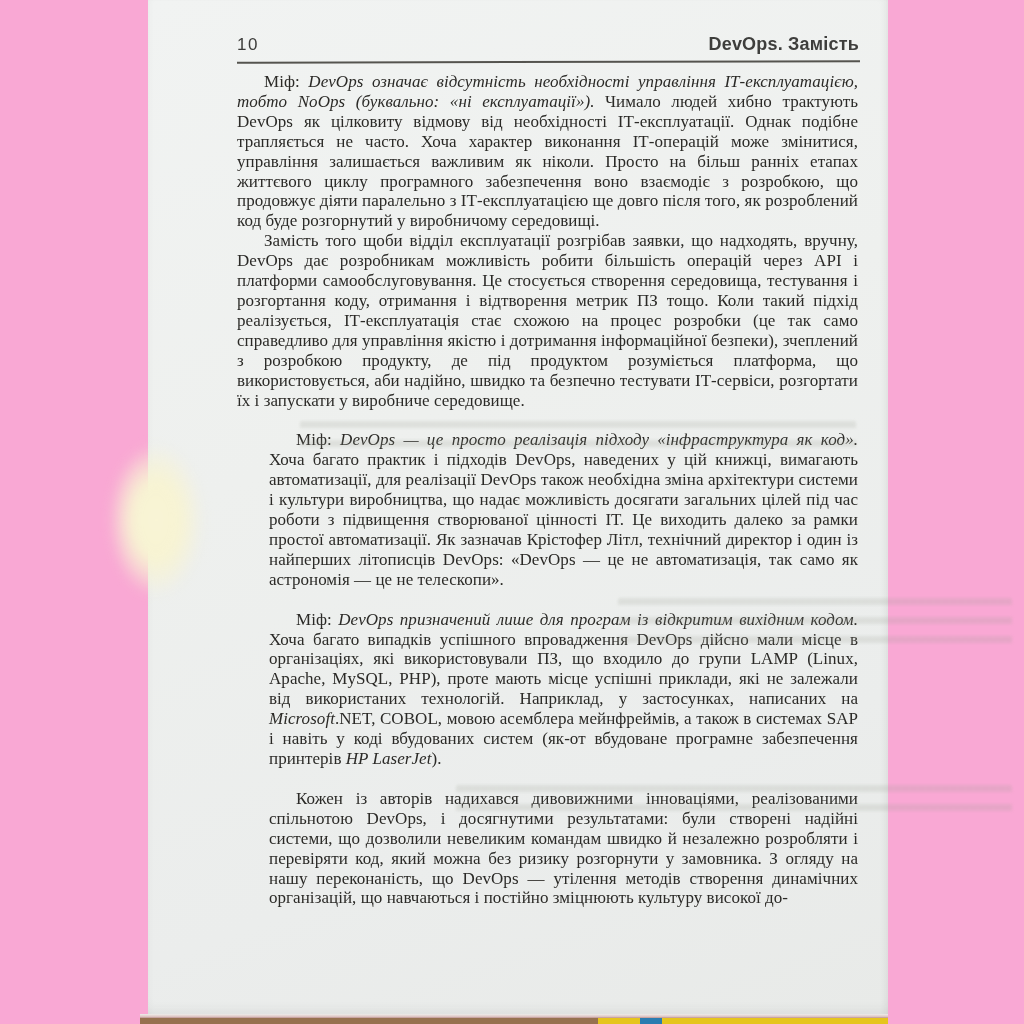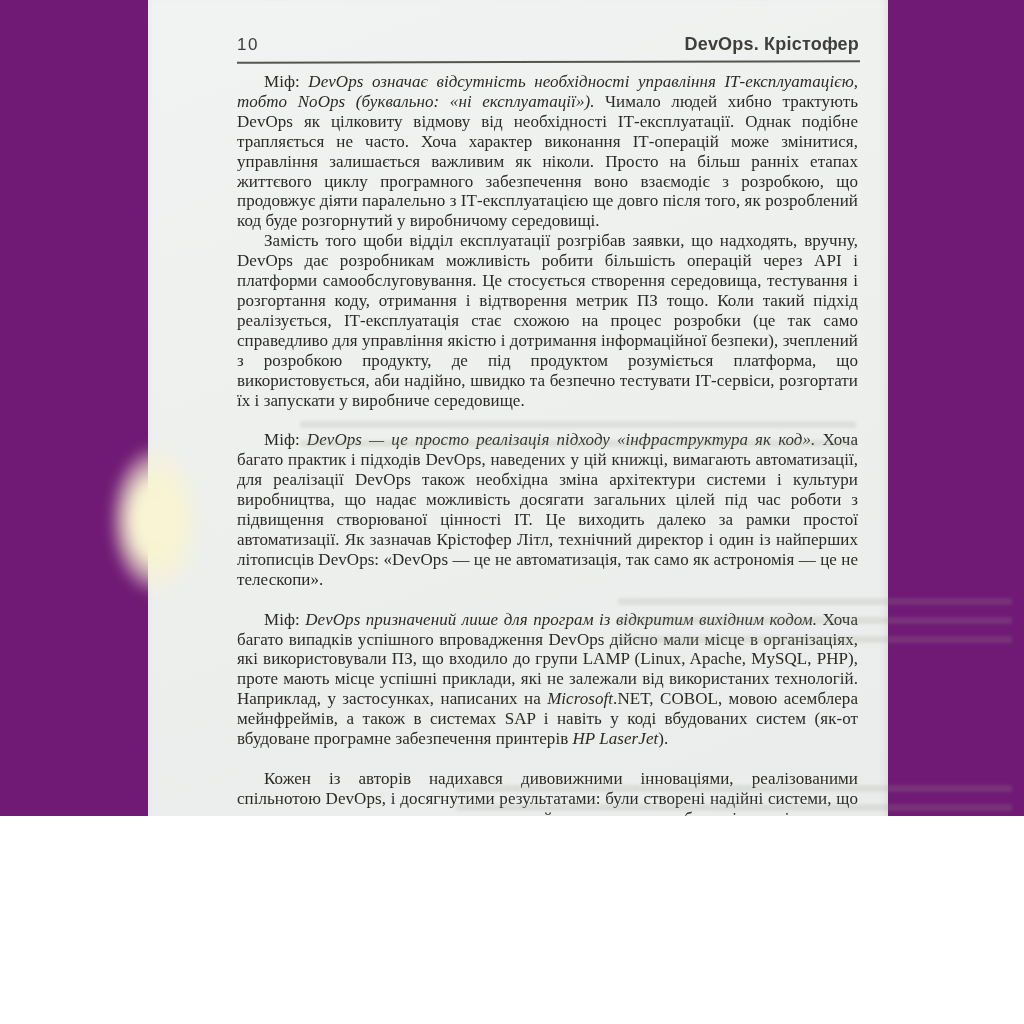--- a/index.html
+++ b/index.html
@@ -2,21 +2,21 @@
 <html lang="uk"><head>
 <meta charset="utf-8">
 <style>
   html,body{margin:0;padding:0;}
   body{
     width:1024px;height:1024px;overflow:hidden;
     background:#ffffff;
     font-family:"Liberation Serif", serif;
   }
   .photo{
-    position:relative;width:1024px;height:816px;background:#701a75;overflow:hidden;
+    position:relative;width:1024px;height:1024px;background:#f9a8d4;overflow:hidden;
   }
   
   .page{
     position:absolute;left:148px;top:0;width:740px;height:1016px;
     background:linear-gradient(160deg,#f1f3f2 0%,#eef0ee 40%,#ebedec 75%,#e8eae8 100%);
     box-shadow:inset -7px 0 10px -7px rgba(60,60,60,.12),
                inset 0 -12px 16px -12px rgba(60,60,60,.14),
                inset 4px 0 8px -6px rgba(60,60,60,.08);
   }
   
@@ -31,21 +31,21 @@
     position:absolute;left:89px;top:61px;width:623px;height:1.5px;
     background:#55544f;transform:rotate(-0.15deg);
   }
   
   .bodytext{
     position:absolute;left:89px;top:72px;width:621px;
     font-size:17px;line-height:19.9px;color:#2b2a27;
     text-align:justify;letter-spacing:.05px;
   }
   .para{margin:0;text-indent:27px;}
-  .para.spaced{margin-top:20px;}
+  .para.spaced{margin-top:20px;margin-left:32px;}
   .bold{font-weight:normal;}
   .italic{font-style:italic;font-family:Liberation Serif, serif;}
   
   .ghost{
     position:absolute;border-radius:2px;filter:blur(1.4px);opacity:.55;
     background:repeating-linear-gradient(180deg,
       rgba(151,156,142,.34) 0px, rgba(151,156,142,.34) 7px,
       rgba(0,0,0,0) 7px, rgba(0,0,0,0) 19px);
   }
   .ghost1{left:152px;top:421px;width:556px;height:33px;}
@@ -75,21 +75,21 @@
 </style>
 </head>
 <body>
 
 <div class="photo">
 
   <div class="page">
 
     <div class="hdr">
       <span class="pnum">10</span>
-      <span class="rtitle">DevOps. Крістофер</span>
+      <span class="rtitle">DevOps. Замість</span>
     </div>
 
     <div class="rule"></div>
 
     <main class="bodytext" id="body-text">
         <p class="para"><span class="bold">Міф:</span><span class="italic"> DevOps означає відсутність необхідності управління ІТ-експлуатацією, тобто NoOps (буквально: «ні експлуатації»).</span><span class="normal"> Чимало людей хибно трактують DevOps як цілковиту відмову від необхідності ІТ-експлуатації. Однак подібне трапляється не часто. Хоча характер виконання ІТ-операцій може змінитися, управління залишається важливим як ніколи. Просто на більш ранніх етапах життєвого циклу програмного забезпечення воно взаємодіє з розробкою, що продовжує діяти паралельно з ІТ-експлуатацією ще довго після того, як розроблений код буде розгорнутий у виробничому середовищі.</span></p>
         <p class="para"><span class="normal">Замість того щоби відділ експлуатації розгрібав заявки, що надходять, вручну, DevOps дає розробникам можливість робити більшість операцій через API і платформи самообслуговування. Це стосується створення середовища, тестування і розгортання коду, отримання і відтворення метрик ПЗ тощо. Коли такий підхід реалізується, ІТ-експлуатація стає схожою на процес розробки (це так само справедливо для управління якістю і дотримання інформаційної безпеки), зчеплений з розробкою продукту, де під продуктом розуміється платформа, що використовується, аби надійно, швидко та безпечно тестувати ІТ-сервіси, розгортати їх і запускати у виробниче середовище.</span></p>
         <p class="para spaced"><span class="bold">Міф:</span><span class="italic"> DevOps — це просто реалізація підходу «інфраструктура як код».</span><span class="normal"> Хоча багато практик і підходів DevOps, наведених у цій книжці, вимагають автоматизації, для реалізації DevOps також необхідна зміна архітектури системи і культури виробництва, що надає можливість досягати загальних цілей під час роботи з підвищення створюваної цінності ІТ. Це виходить далеко за рамки простої автоматизації. Як зазначав Крістофер Літл, технічний директор і один із найперших літописців DevOps: «DevOps — це не автоматизація, так само як астрономія — це не телескопи».</span></p>
         <p class="para spaced"><span class="bold">Міф:</span><span class="italic"> DevOps призначений лише для програм із відкритим вихідним кодом.</span><span class="normal"> Хоча багато випадків успішного впровадження DevOps дійсно мали місце в організаціях, які використовували ПЗ, що входило до групи LAMP (Linux, Apache, MySQL, PHP), проте мають місце успішні приклади, які не залежали від використаних технологій. Наприклад, у застосунках, написаних на </span><span class="italic">Microsoft</span><span class="normal">.NET, COBOL, мовою асемблера мейнфреймів, а також в системах SAP і навіть у коді вбудованих систем (як-от вбудоване програмне забезпечення принтерів </span><span class="italic">HP LaserJet</span><span class="normal">).</span></p>
         <p class="para spaced"><span class="normal">Кожен із авторів надихався дивовижними інноваціями, реалізованими спільнотою DevOps, і досягнутими результатами: були створені надійні системи, що дозволили невеликим командам швидко й незалежно розробляти і перевіряти код, який можна без ризику розгорнути у замовника. З огляду на нашу переконаність, що DevOps — утілення методів створення динамічних організацій, що навчаються і постійно зміцнюють культуру високої до-</span></p>

